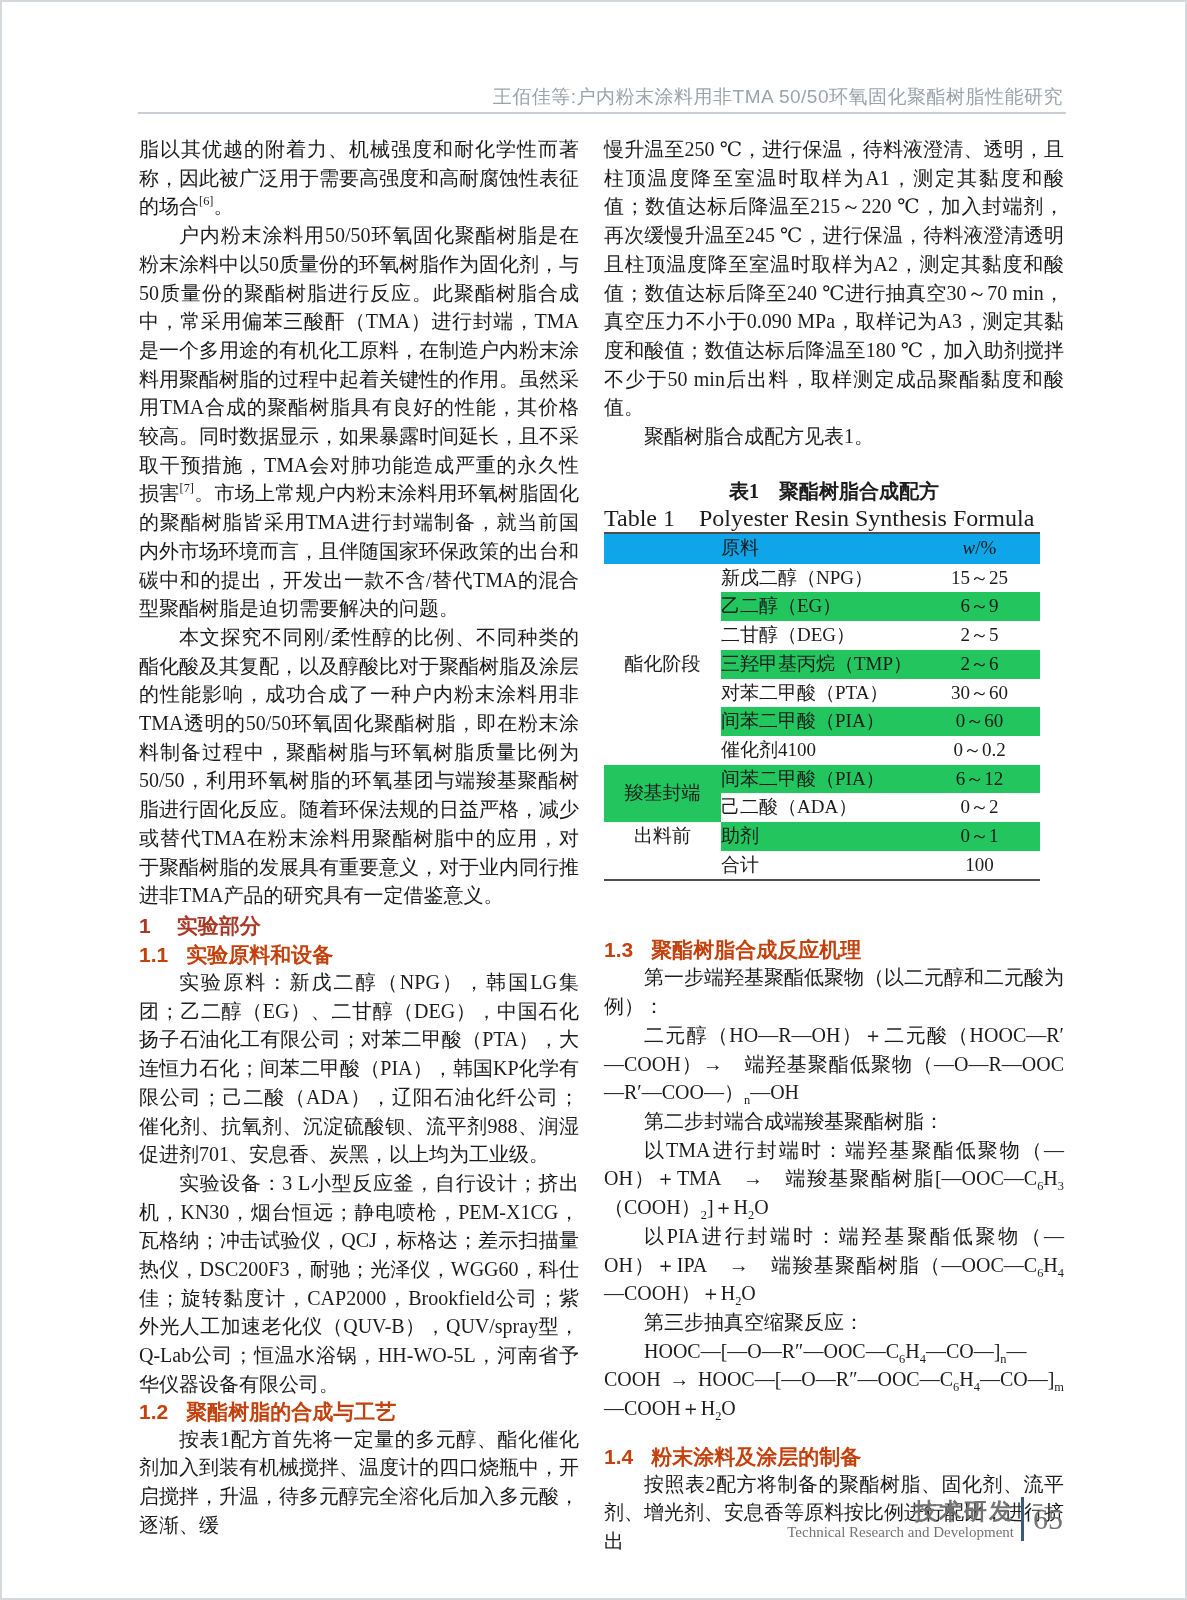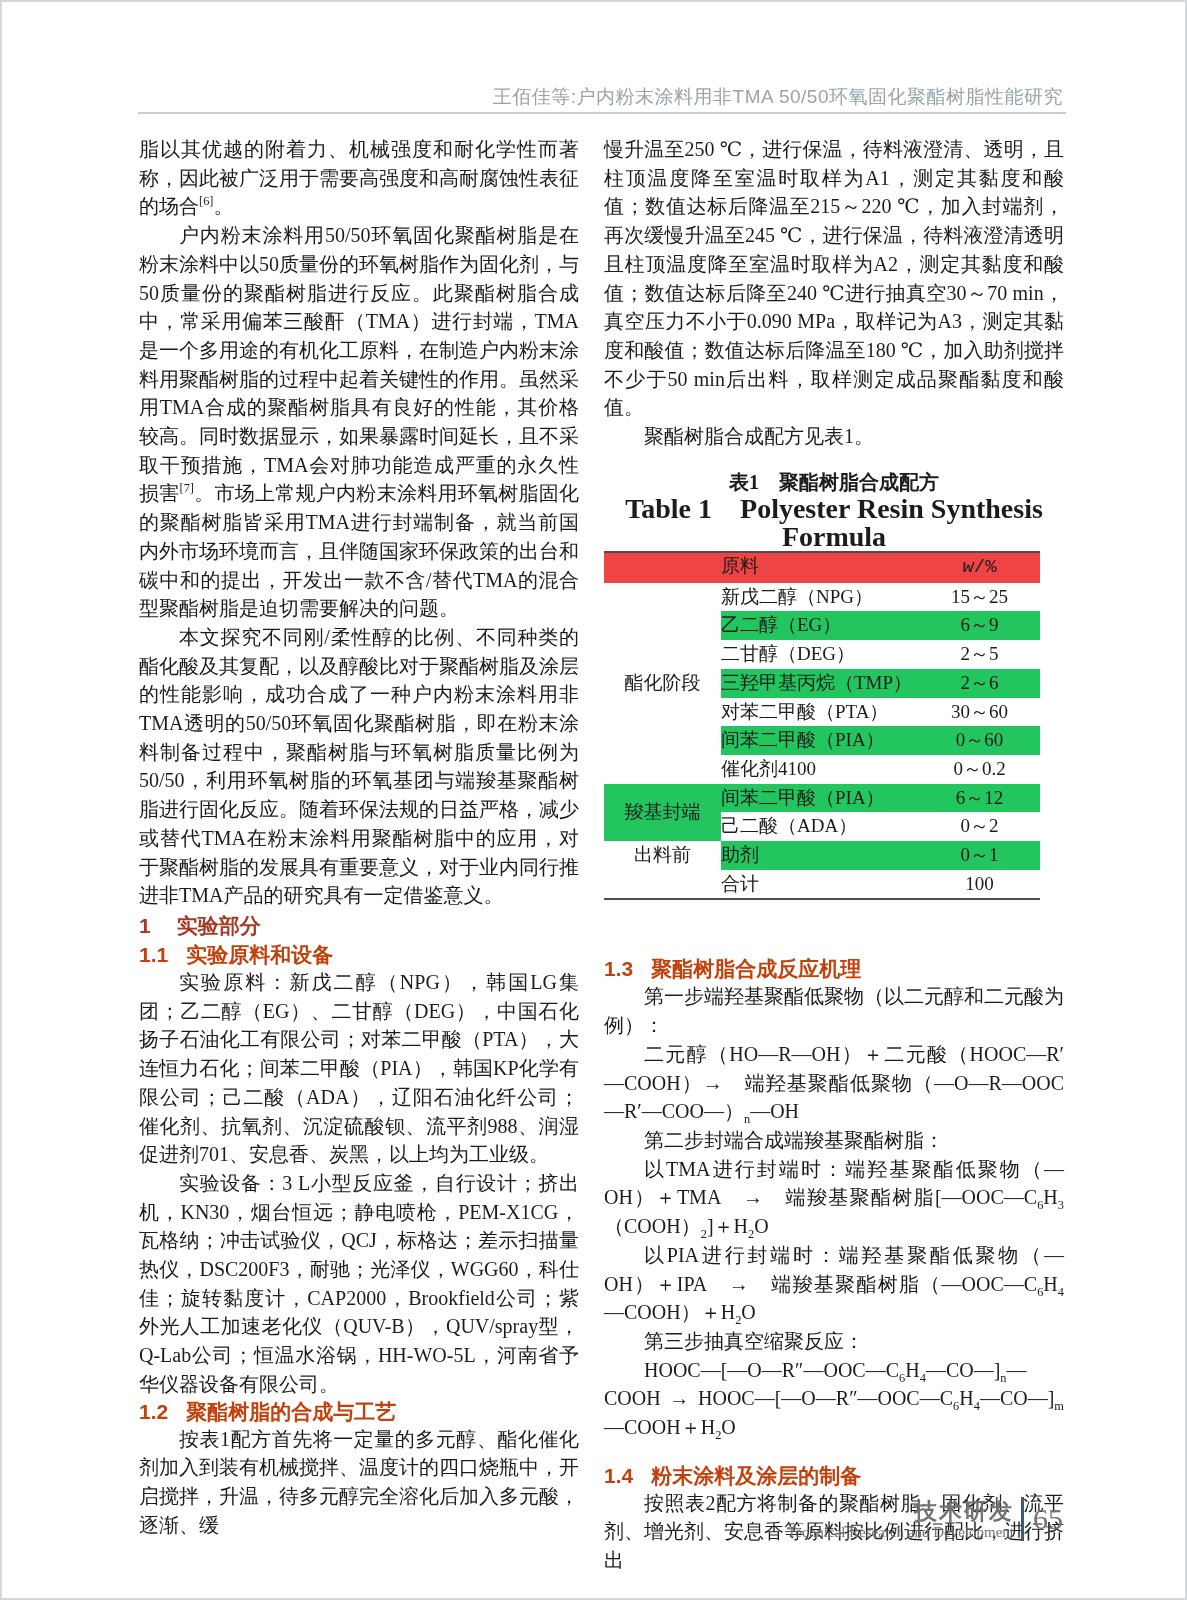--- a/index.html
+++ b/index.html
@@ -29,30 +29,30 @@
     text-align:left;text-indent:0;
   }
   .h-sec .num{margin-right:26px;}
   .h-sub{
     font-family:"Liberation Sans","DejaVu Sans",sans-serif;font-weight:bold;
     color:#c2410c;font-size:21px;line-height:26px;margin-top:11px;margin-bottom:5px;
     text-align:left;text-indent:0;
   }
   .h-sub .num{margin-right:18px;}
   
-  .table-block{margin-top:18px;}
+  .table-block{margin-top:27px;}
   .tbl-title-cn{font-size:20px;font-weight:bold;text-align:center;line-height:26px;text-indent:0;}
-  .tbl-title-en{font-size:28px;font-weight:bold;text-align:center;line-height:28px;margin-bottom:2px;text-indent:0;}
+  .tbl-title-en{font-size:24px;font-weight:normal;text-align:left;line-height:28px;margin-bottom:2px;text-indent:0;}
   table.ftable{
     border-collapse:collapse;table-layout:fixed;width:436px;
     border-top:2px solid #4d4d4d;border-bottom:2px solid #4d4d4d;
     font-size:19px;
   }
   table.ftable th,table.ftable td{padding:0;height:28.6px;font-weight:normal;vertical-align:middle;}
-  table.ftable th{height:30px;background:#ef4444;font-family:Liberation Mono, monospace;}
+  table.ftable th{height:30px;background:#0ea5e9;}
   th.mat,td.mat{text-align:left;padding-left:14px;}
   th.mat{padding-left:30px;}
   th.val,td.val{text-align:center;}
   td.stage{text-align:center;}
   .shade{background:#22c55e;}
   td.sum{padding-left:32px;}
   sup{font-size:0.62em;vertical-align:super;line-height:0;}
   sub{font-size:0.62em;vertical-align:sub;line-height:0;}
   
   .footer{

